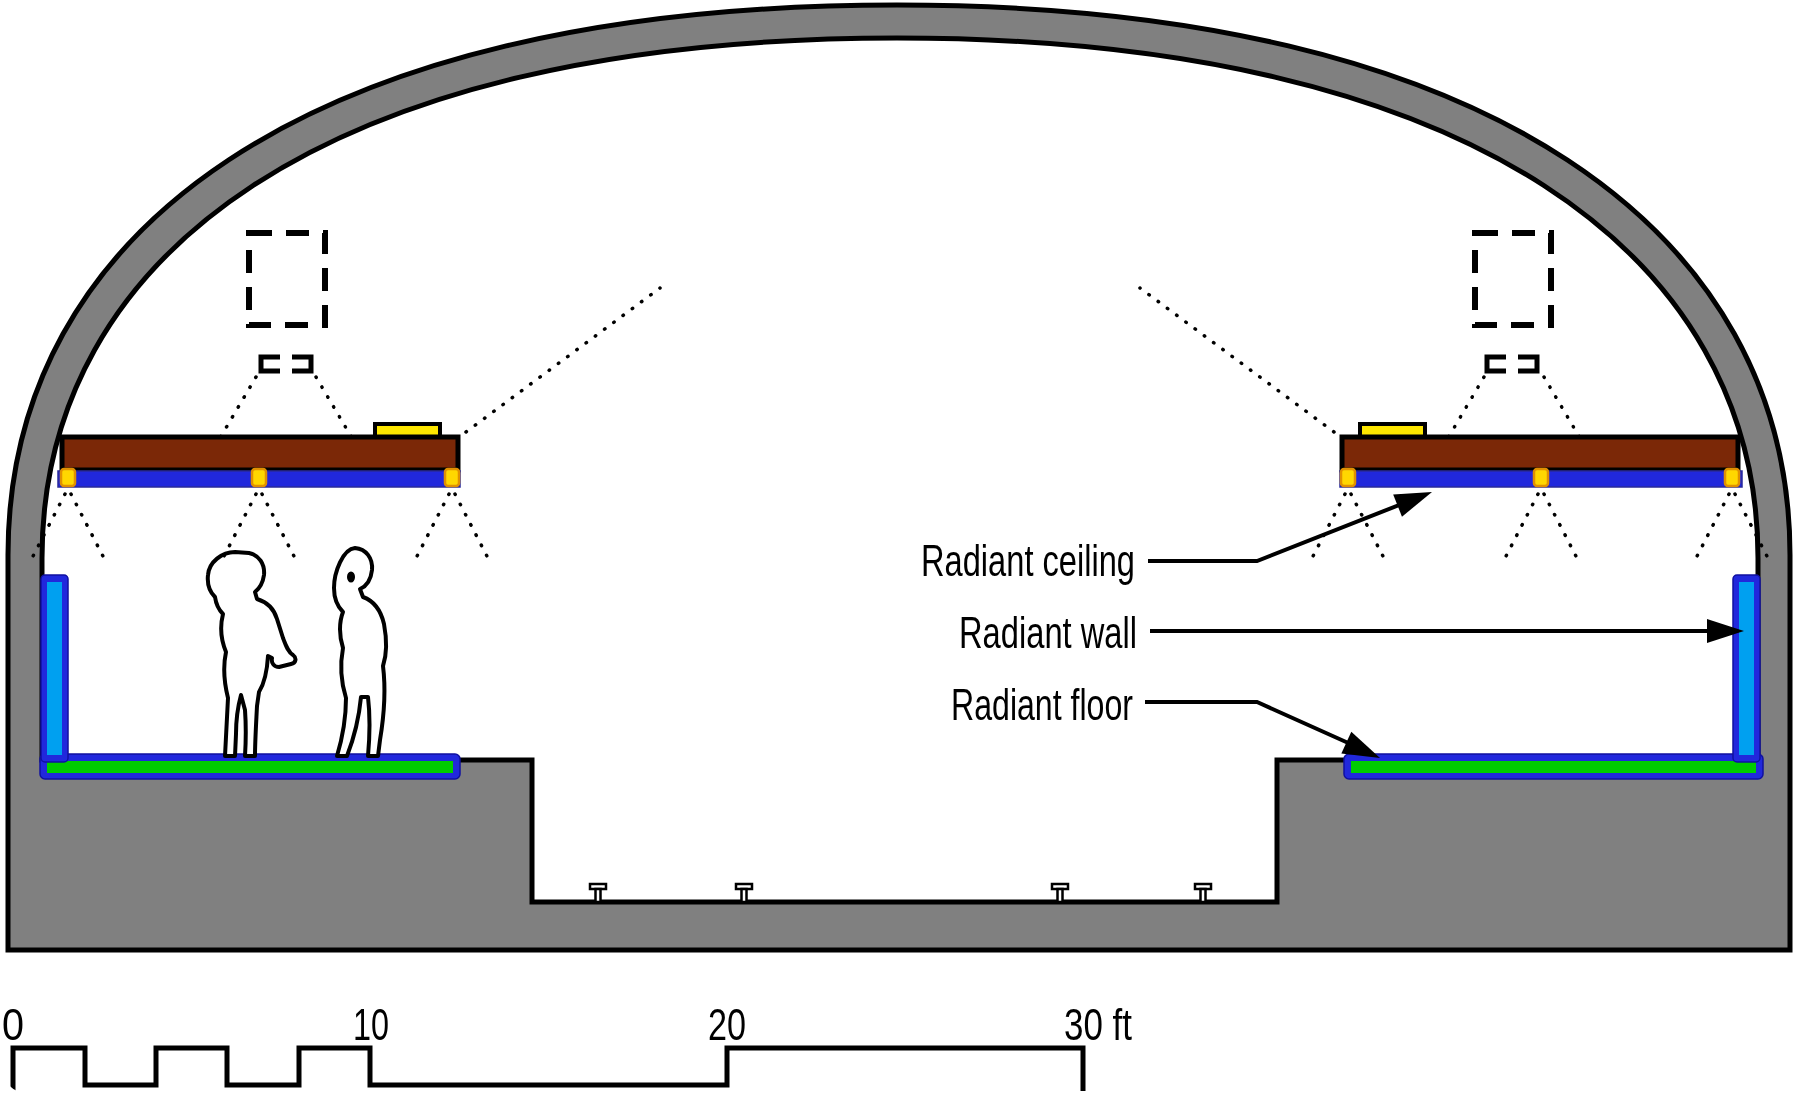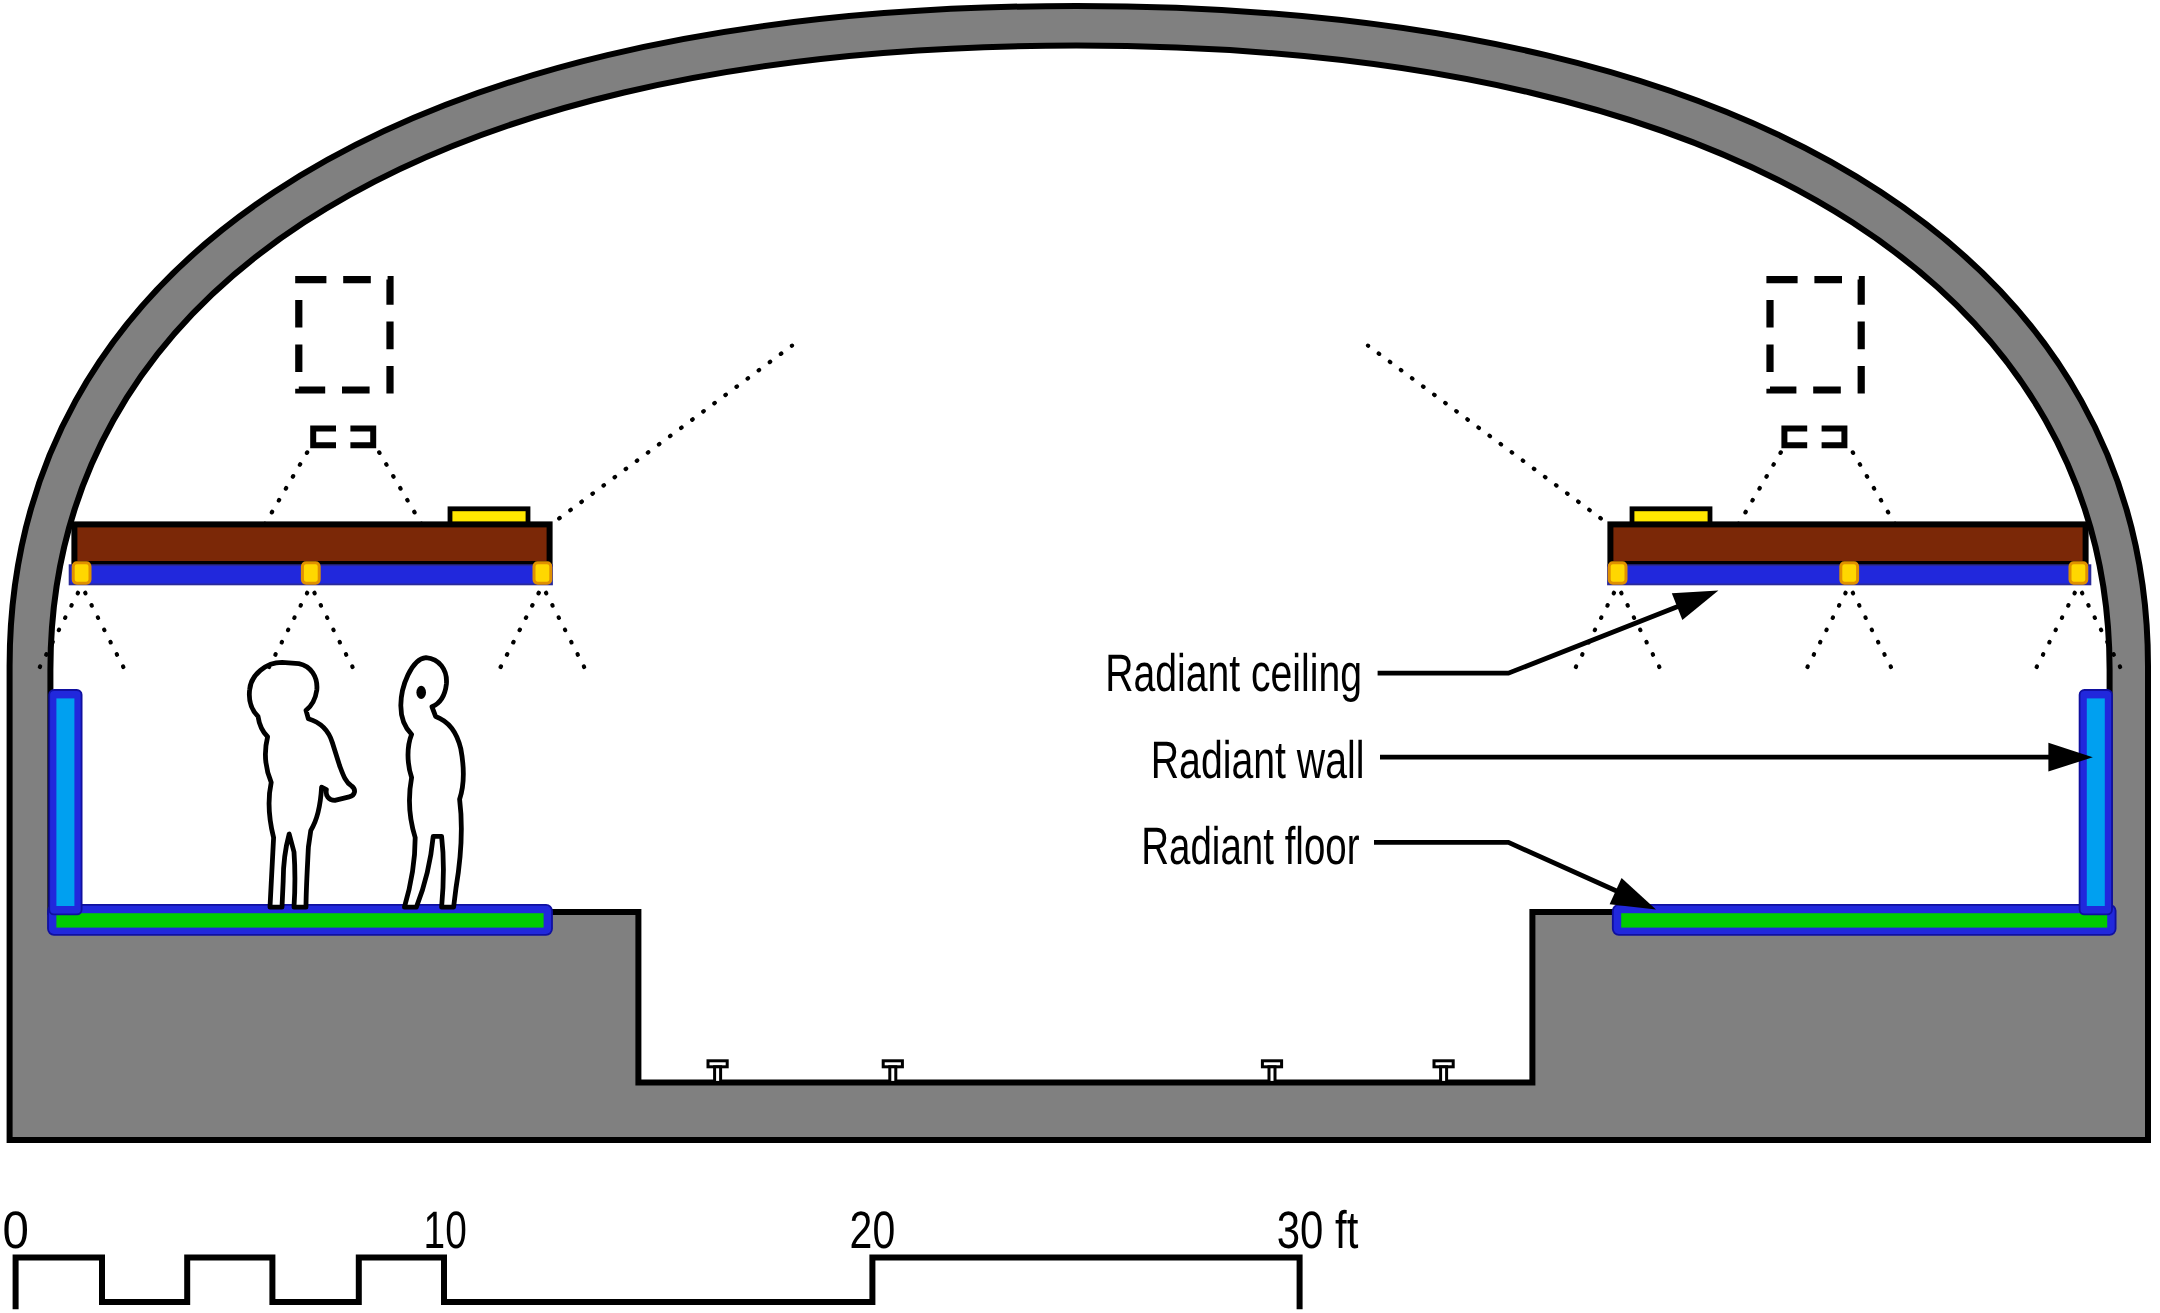--- a/index.html
+++ b/index.html
@@ -1,16 +1,16 @@
 <!DOCTYPE html>
 <html><head>
 <meta charset="utf-8">
 <style>
   html,body{margin:0;padding:0;background:#ffffff;}
-  .stage{width:1800px;height:1094px;position:relative;background:#fff;overflow:hidden;}
+  .stage{width:1800px;height:1094px;position:relative;background:#fff;overflow:hidden;border-radius:30px;}
   svg{display:block;}
   text{font-family:"Liberation Sans","DejaVu Sans",sans-serif;fill:#000;}
   .ann-label{font-size:44px;}
   .scale-label{font-size:44px;}
   .outline{stroke:#000;fill:none;}
   .dots{stroke:#000;stroke-width:3.5;stroke-linecap:round;stroke-dasharray:0.5 11;fill:none;}
   .leader{stroke:#000;stroke-width:4;fill:none;}
   .arrowhead{fill:#000;stroke:none;}
   .person{fill:#fff;stroke:#000;stroke-width:4;stroke-linejoin:round;}
   .dash-big{fill:none;stroke:#000;stroke-width:6;stroke-dasharray:23 14;}

